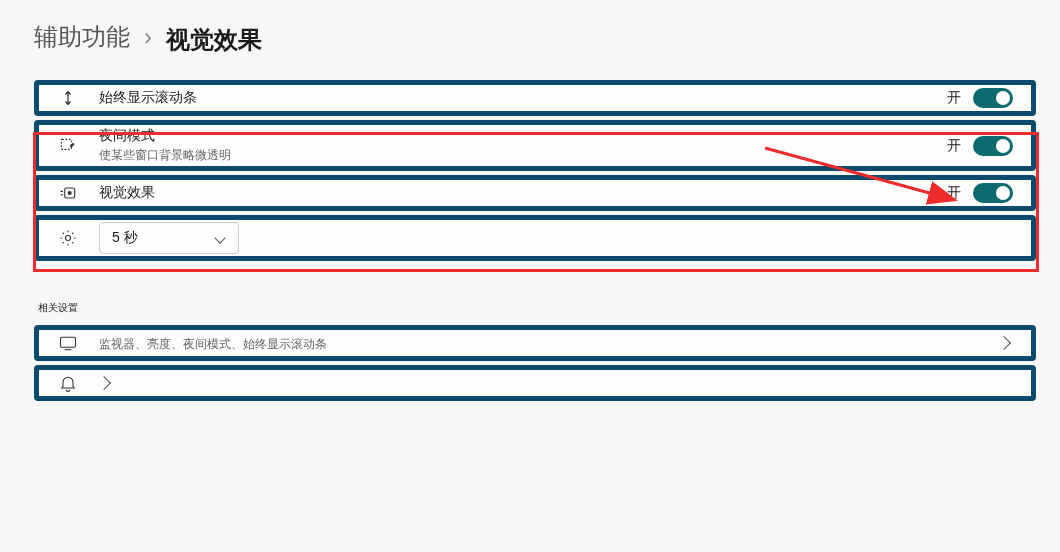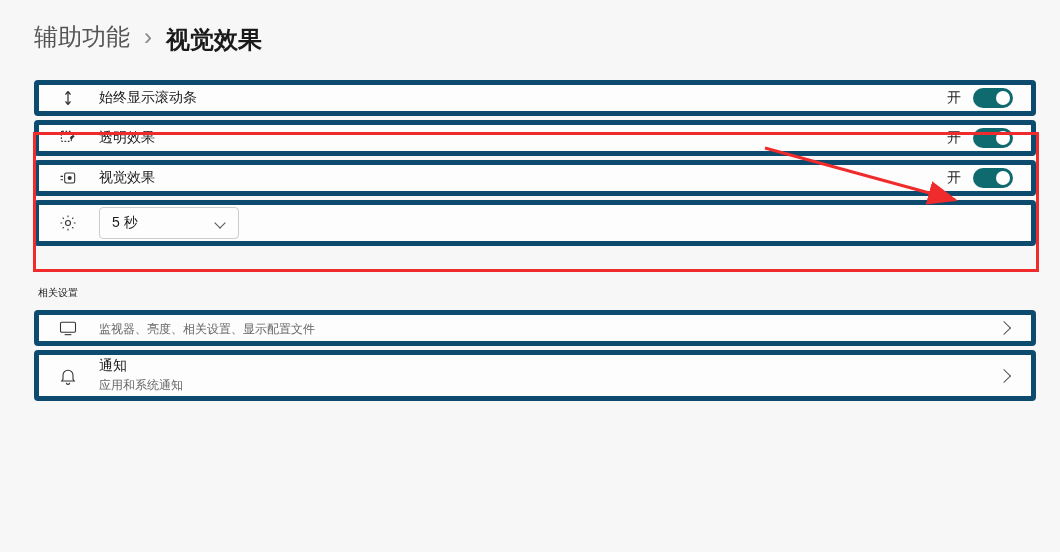--- a/index.html
+++ b/index.html
@@ -144,21 +144,22 @@
   </div>
 
   <div class="card">
     <div class="card-icon">
       <svg viewBox="0 0 24 24" fill="none" stroke="currentColor" stroke-width="1.3">
         <rect x="4" y="4" width="12" height="12" rx="1" stroke-dasharray="2 2"></rect>
         <path d="M14 12 l4 -4 l2 2 l-4 4 z" fill="currentColor" stroke="none"></path>
       </svg>
     </div>
     <div class="card-body">
-      <div class="card-title">透明效果</div>
+      <div class="card-title">夜间模式</div>
+      <div class="card-sub">使某些窗口背景略微透明</div>
     </div>
     <div class="card-right">
       <span class="state-label">开</span>
       <div class="toggle"></div>
     </div>
   </div>
 
   <div class="card">
     <div class="card-icon">
       <svg viewBox="0 0 24 24" fill="none" stroke="currentColor" stroke-width="1.3">
@@ -194,37 +195,33 @@
   <div class="section-label">相关设置</div>
 
   <div class="card">
     <div class="card-icon">
       <svg viewBox="0 0 24 24" fill="none" stroke="currentColor" stroke-width="1.3">
         <rect x="3" y="5" width="18" height="12" rx="1.5"></rect>
         <path d="M8 20 h8"></path>
       </svg>
     </div>
     <div class="card-body">
-      <div class="card-sub">监视器、亮度、相关设置、显示配置文件</div>
+      <div class="card-sub">监视器、亮度、夜间模式、始终显示滚动条</div>
     </div>
     <div class="card-right">
       <span class="chevron"></span>
     </div>
   </div>
 
   <div class="card">
     <div class="card-icon">
       <svg viewBox="0 0 24 24" fill="none" stroke="currentColor" stroke-width="1.3">
         <path d="M6 16 V11 a6 6 0 0 1 12 0 V16 l1.5 2 H4.5 Z"></path>
         <path d="M10 20 a2 2 0 0 0 4 0"></path>
       </svg>
-    </div>
-    <div class="card-body">
-      <div class="card-title">通知</div>
-      <div class="card-sub">应用和系统通知</div>
     </div>
     <div class="card-right">
       <span class="chevron"></span>
     </div>
   </div>
 
 </div>
 
 <div class="highlight-box" style="left:33px; top:132px; width:1006px; height:140px;"></div>
 

